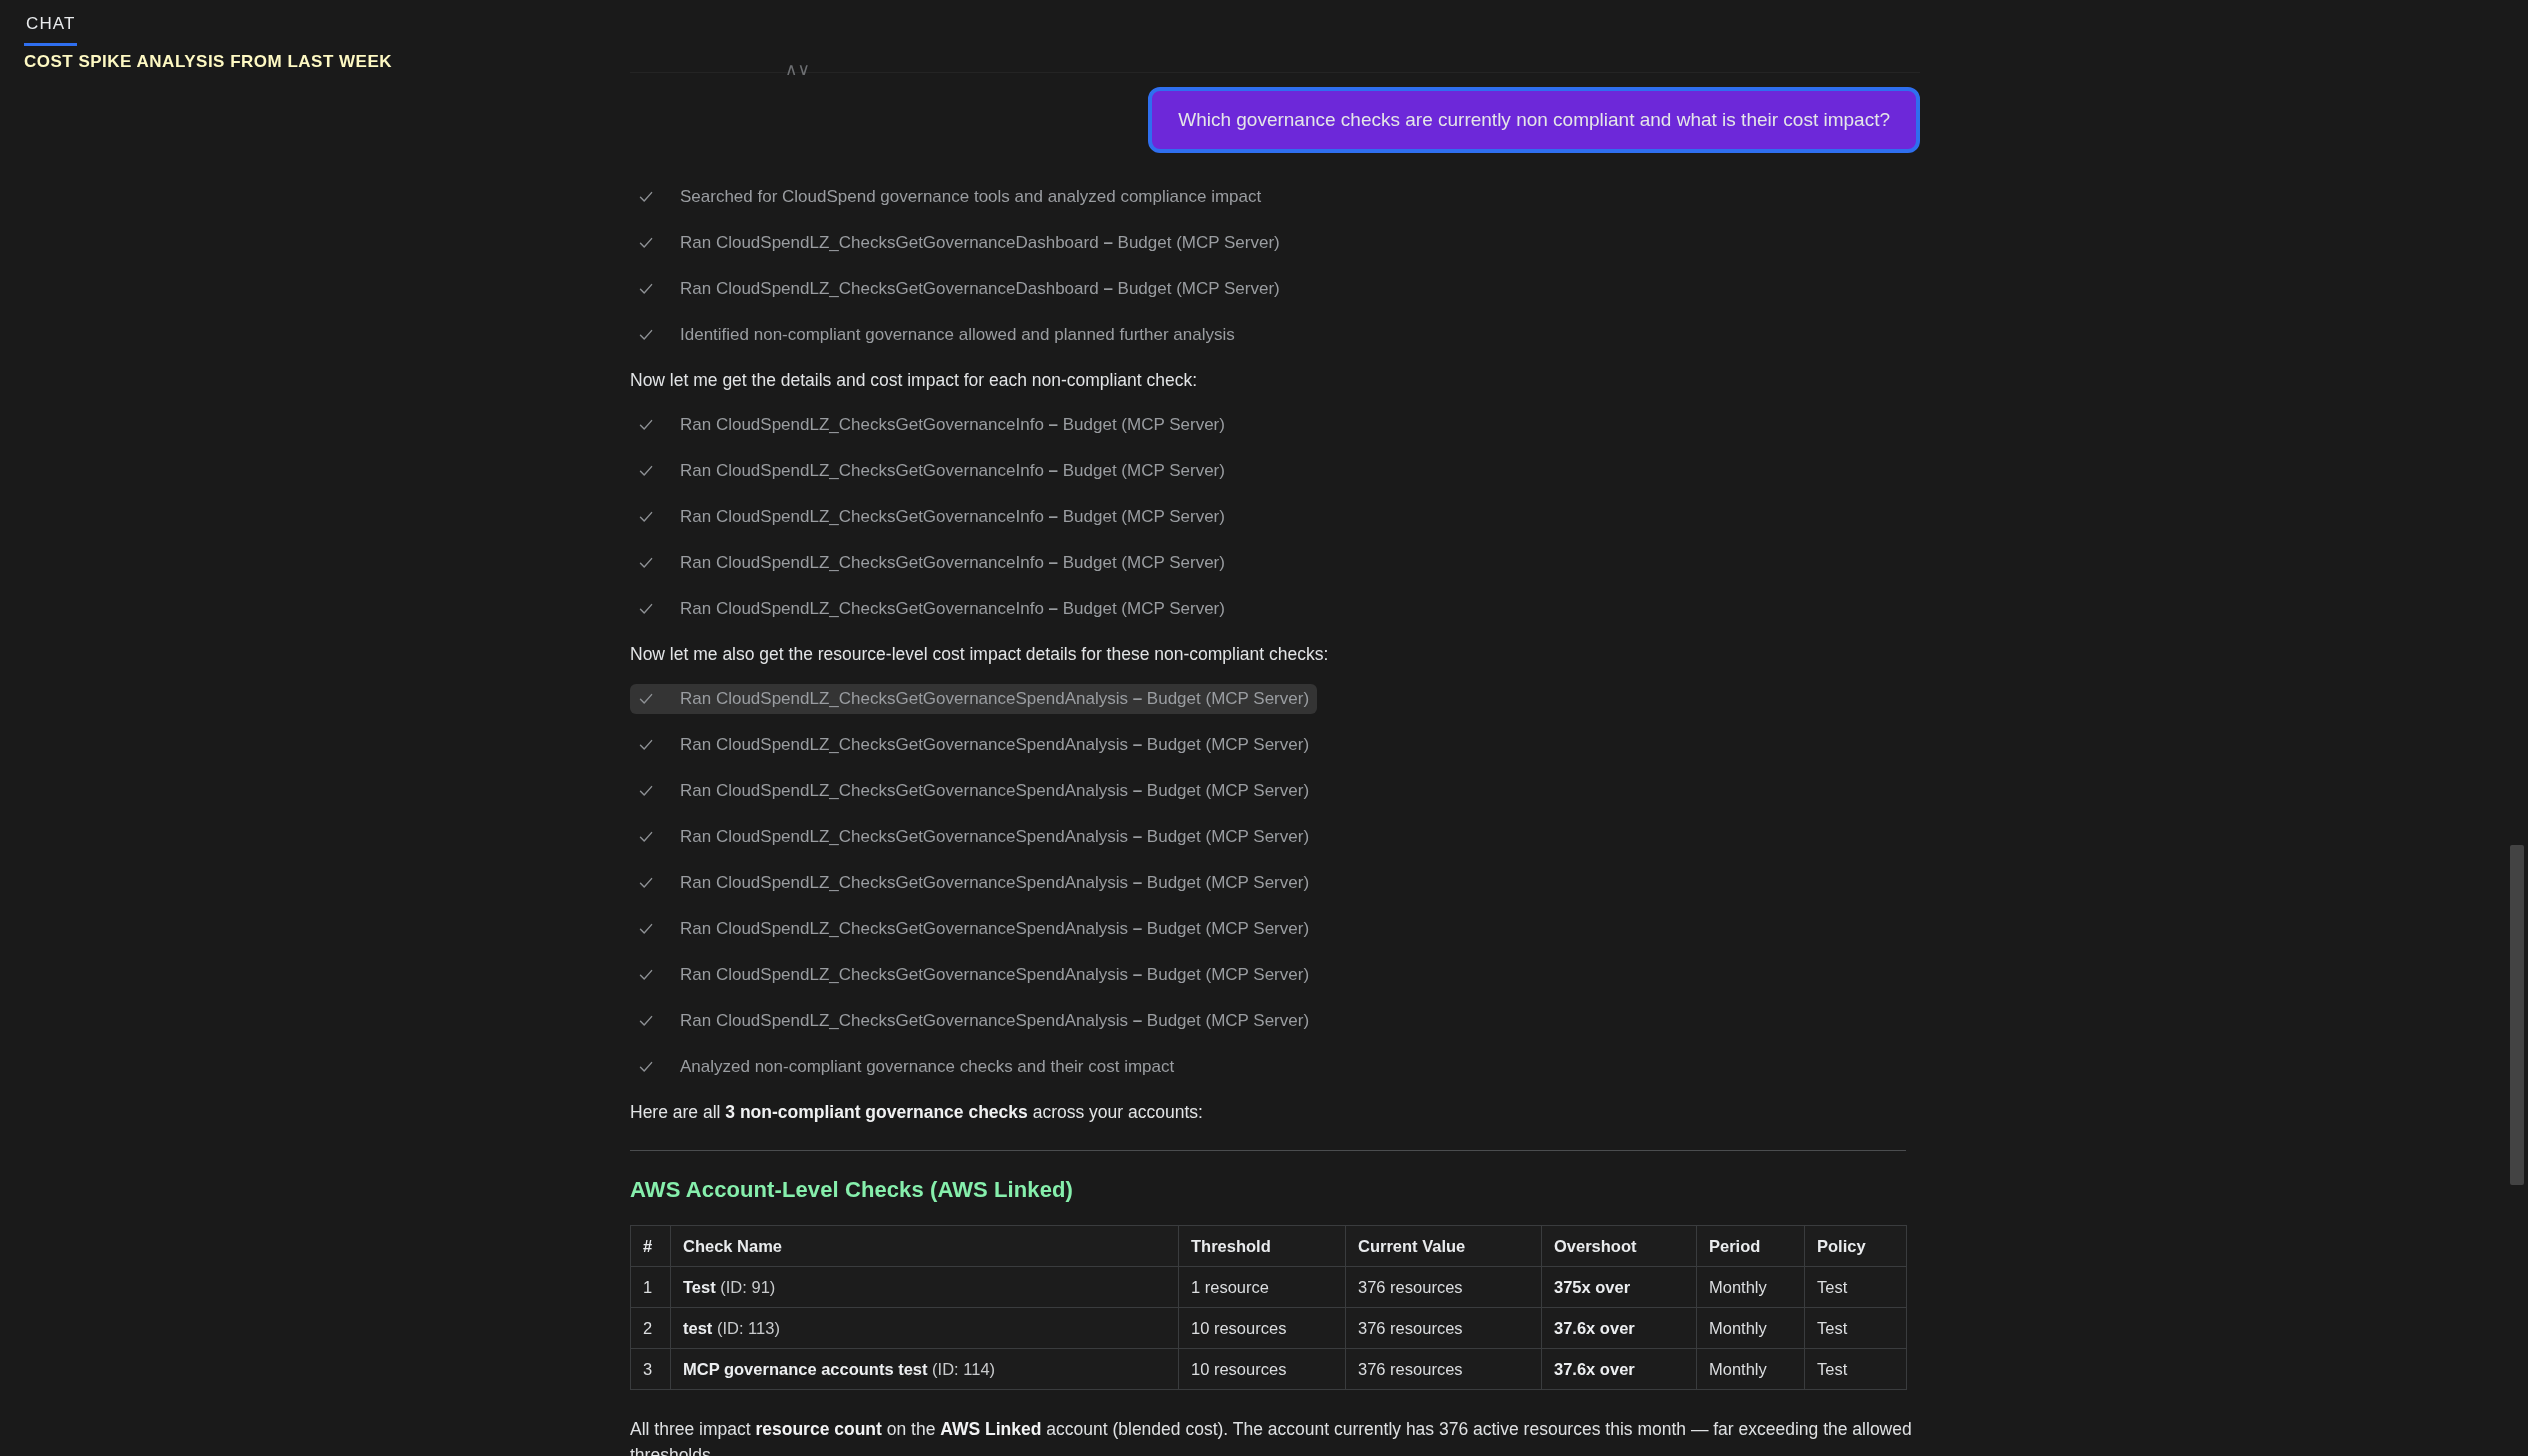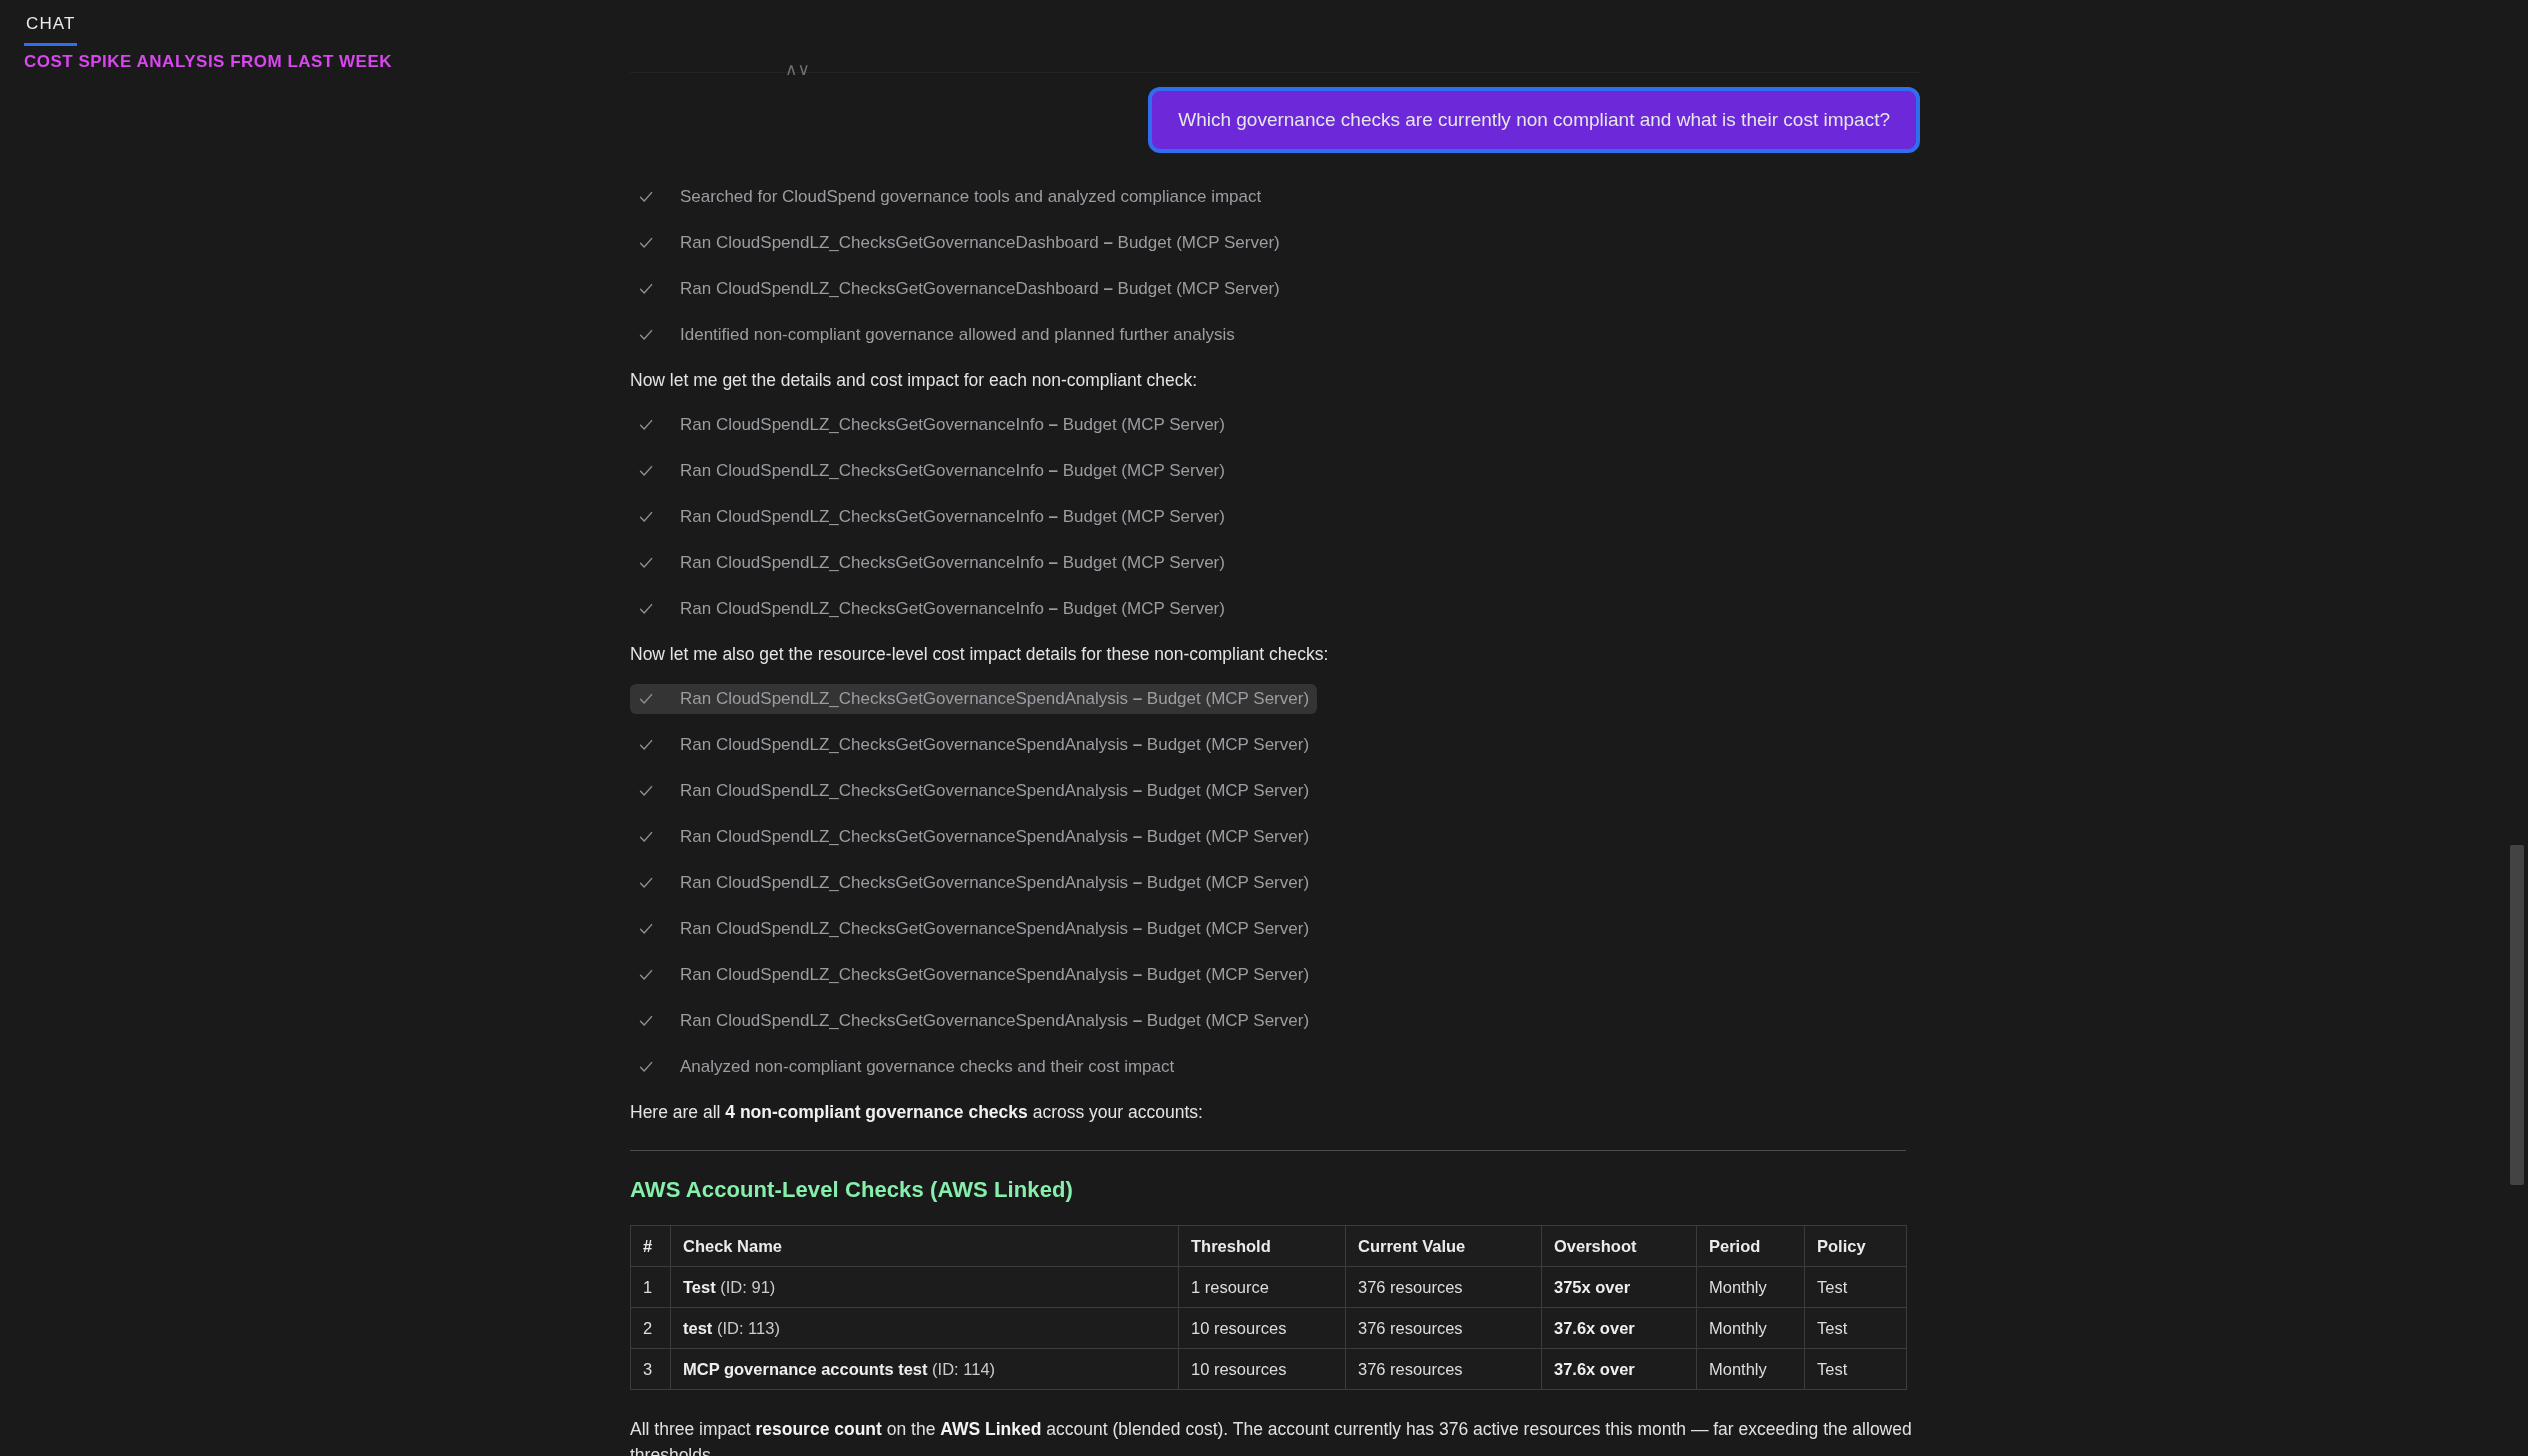--- a/index.html
+++ b/index.html
@@ -60,21 +60,21 @@
     border-bottom-color: #2f6fef;
   }
 
   .convo-title {
     position: absolute;
     left: 24px;
     top: 52px;
     font-size: 17px;
     font-weight: bold;
     letter-spacing: 0.5px;
-    color: #d946ef;
+    color: #fef9c3;
     white-space: nowrap;
   }
 
   
   .transcript-viewport {
     position: absolute;
     left: 620px;
     top: 62px;
     width: 1908px;
     height: 1394px;
@@ -442,21 +442,21 @@
               <span class="check-icon">
                 <svg width="16" height="16" viewBox="0 0 16 16" fill="none">
                   <path d="M2.5 8.2 L6.2 12 L13.6 3.6" stroke="#8e9195" stroke-width="1.4" stroke-linecap="round" stroke-linejoin="round"></path>
                 </svg>
               </span>
               <span class="tool-text">Analyzed non-compliant governance checks and their cost impact</span>
             </div>
           </div>
 
         <p class="para">
-          <span>Here are all </span><b>4 non-compliant governance checks</b><span> across your accounts:</span>
+          <span>Here are all </span><b>3 non-compliant governance checks</b><span> across your accounts:</span>
         </p>
 
         <hr class="rule">
 
         <div class="section-title">AWS Account-Level Checks (AWS Linked)</div>
 
         <table class="checks">
           <colgroup>
             <col class="c-num">
               <col class="c-name">

